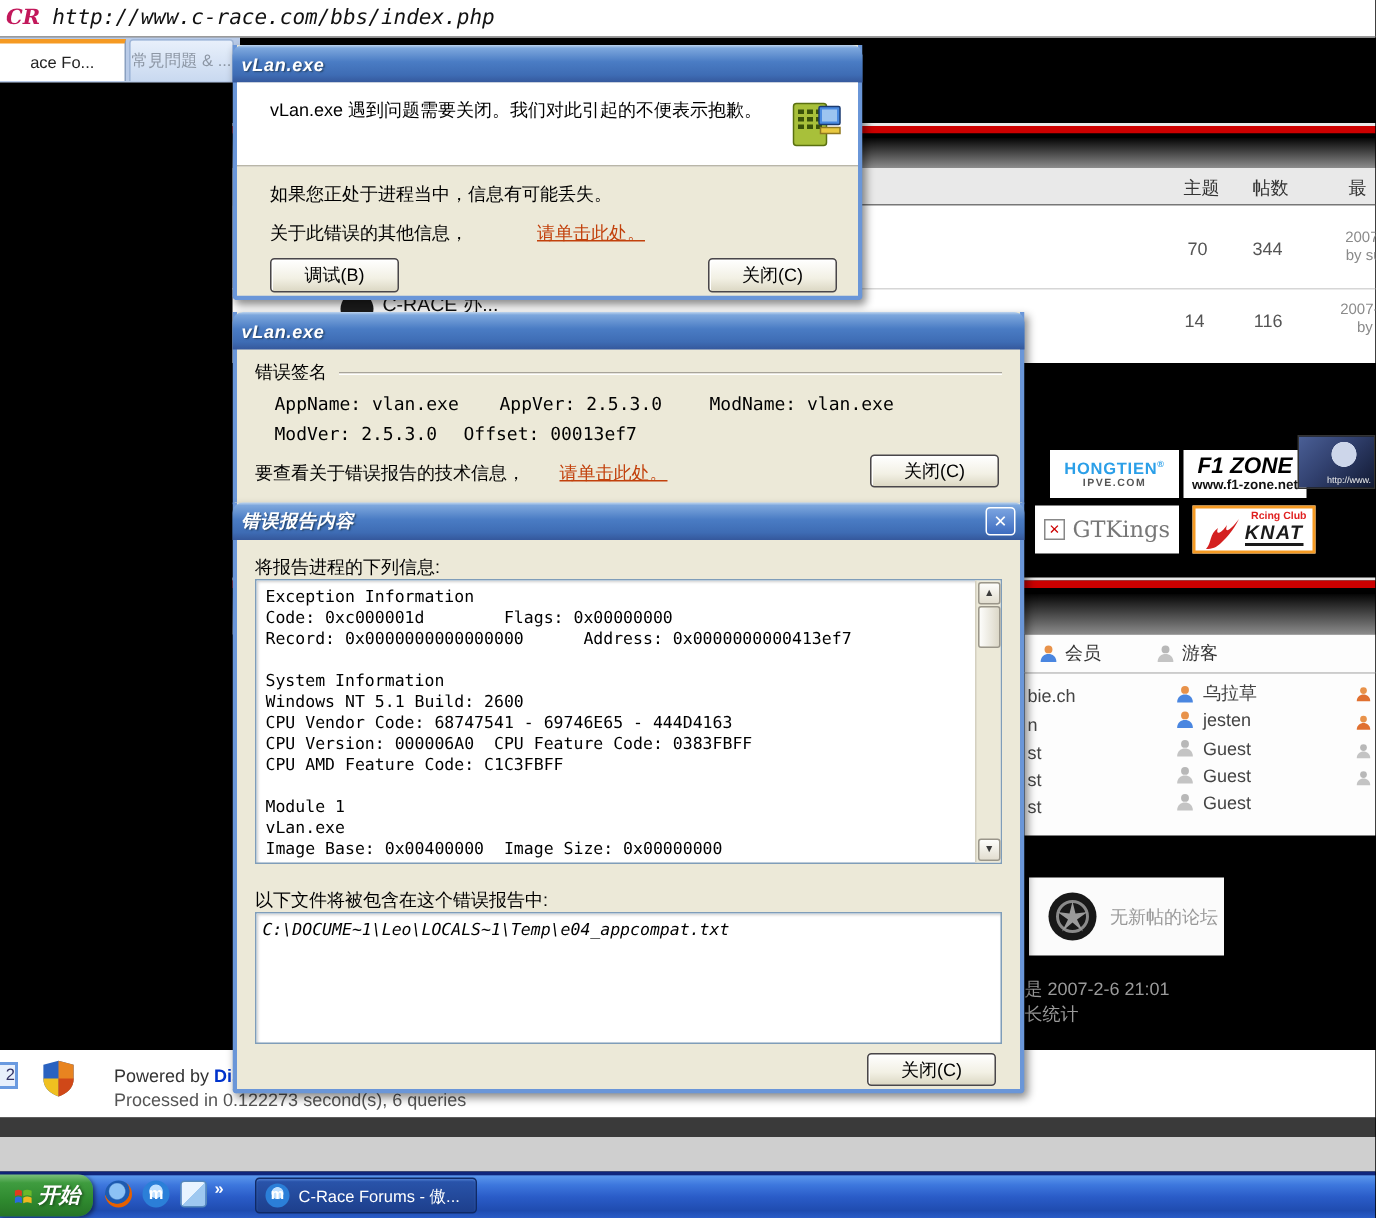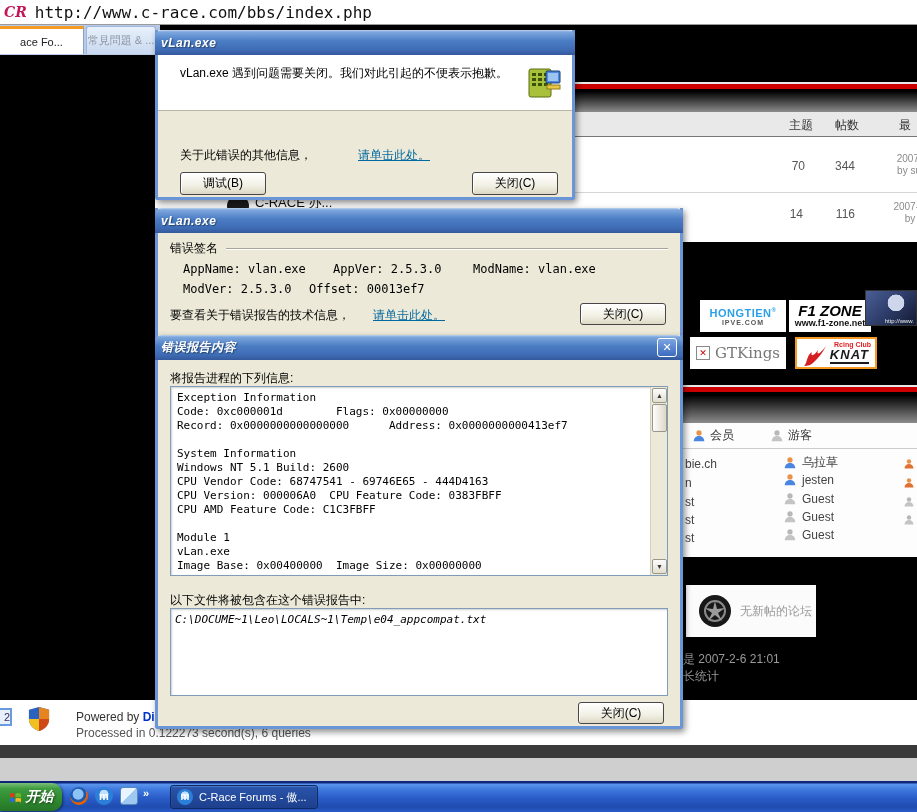--- a/index.html
+++ b/index.html
@@ -4,21 +4,21 @@
 <style>
   * { margin:0; padding:0; box-sizing:border-box; }
   html,body { width:917px; height:812px; overflow:hidden; }
   body { font-family:"Liberation Sans","DejaVu Sans",sans-serif; background:#000; position:relative; }
   .abs { position:absolute; }
   .mono { font-family:"DejaVu Sans Mono","Liberation Mono",monospace; }
 
   
   #urlbar { left:0; top:0; width:917px; height:25px; background:#fff; border-bottom:1px solid #9a9a9a; display:flex; align-items:center; }
   #site-logo { font-family:"DejaVu Serif",serif; font-style:italic; font-weight:bold; color:#c2185b; font-size:14px; margin-left:4px; }
-  #url-text { font-family:"DejaVu Sans Mono",monospace; font-size:16px; color:#111; margin-left:8px; }
+  #url-text { font-family:"DejaVu Sans Mono",monospace; font-size:14px; color:#111; margin-left:8px;font-style:italic; }
   #tabstrip { left:0; top:25px; width:160px; height:30px; background:#b9cbe8; }
   .tab { position:absolute; top:1px; height:28px; font-size:11px; display:flex; align-items:center; justify-content:center; }
   #tab-1 { left:0; width:84px; background:#fff; border-top:3px solid #f59a23; border-right:1px solid #8aa0c0; color:#222; }
   #tab-2 { left:86px; width:70px; background:linear-gradient(180deg,#e8f0fb,#c9d9f0); border:1px solid #9fb6d8; border-bottom:none; color:#8d97a5; border-radius:3px 3px 0 0; }
 
   
   .blackband { background:#000; }
   .redline { background:#cc0000; }
   .whiteline { background:#e8e8e8; }
   .fade { background:linear-gradient(180deg,#050505,#8c8c8c); }
@@ -72,21 +72,21 @@
   #graybar { left:0; top:758px; width:917px; height:23px; background:#cfcfcf; }
 
   
   .dlg { position:absolute; border:3px solid #6a96d8; border-top:none; border-radius:0 0 3px 3px; background:#ece9d8; box-shadow:2px 3px 6px rgba(0,0,0,.45); }
   .dlg-title { height:25px; margin:-0px -3px 0 -3px; border-radius:7px 7px 0 0; padding:0 6px; display:flex; align-items:center;
       background:linear-gradient(180deg,#bdd4ee 0%,#7da7dd 8%,#4a7cc4 45%,#3e6cb4 80%,#35589c 100%); }
   .dlg-title span { color:#fff; font-weight:bold; font-size:12px; text-shadow:1px 1px 1px #27476e; font-style:italic; letter-spacing:.5px; }
   .xp-btn { position:absolute; width:86px; height:23px; font-size:12px; color:#000;
       background:linear-gradient(180deg,#ffffff,#f2f0e4 60%,#dcd8c4); border:1px solid #49464a; border-radius:3px;
       box-shadow:inset 1px 1px 0 #fff; display:flex; align-items:center; justify-content:center; }
-  .link { color:#0369a1; text-decoration:underline; font-size:12px; cursor:pointer; }
+  .link { color:#c2410c; text-decoration:underline; font-size:12px; cursor:pointer; }
   .dtext { font-size:12px; color:#000; }
 
   #dlg1 { left:155px; top:30px; width:420px; height:170px; z-index:10; }
   #dlg1 .white-sec { position:absolute; left:0; top:0; right:0; height:56px; background:#fff; border-bottom:1px solid #b9b6a8; }
   #dlg1 .msg { position:absolute; left:22px; top:9px; width:330px; line-height:19px; }
   #dlg1 .err-icon { position:absolute; right:10px; top:10px; }
   #dlg1 .info { position:absolute; left:22px; top:66px; }
   #dlg1 .more { position:absolute; left:22px; top:92px; }
   #dlg1 .more .link { position:absolute; left:178px; top:0; width:120px; }
 
@@ -311,20 +311,21 @@
             <rect x="18" y="13" width="4" height="3"></rect>
           <rect x="6" y="18" width="4" height="3"></rect>
             <rect x="12" y="18" width="4" height="3"></rect>
             <rect x="18" y="18" width="4" height="3"></rect>
         </g>
         <rect x="20" y="6" width="14" height="12" rx="1" fill="#4a8ae0" stroke="#1a3a70"></rect>
         <rect x="22" y="8" width="10" height="8" fill="#9cc4f0"></rect>
         <rect x="21" y="20" width="13" height="4" fill="#e8c840" stroke="#907820"></rect>
       </svg>
     </div>
+    <div class="info dtext">如果您正处于进程当中，信息有可能丢失。</div>
     <div class="more dtext">
       <span>关于此错误的其他信息，</span>
       <span class="link">请单击此处。</span>
     </div>
     <div class="xp-btn" style="left:22px; top:117px;">调试(B)</div>
     <div class="xp-btn" style="right:14px; top:117px;">关闭(C)</div>
   </div>
 </div>
 
 <div class="dlg" id="dlg2">

